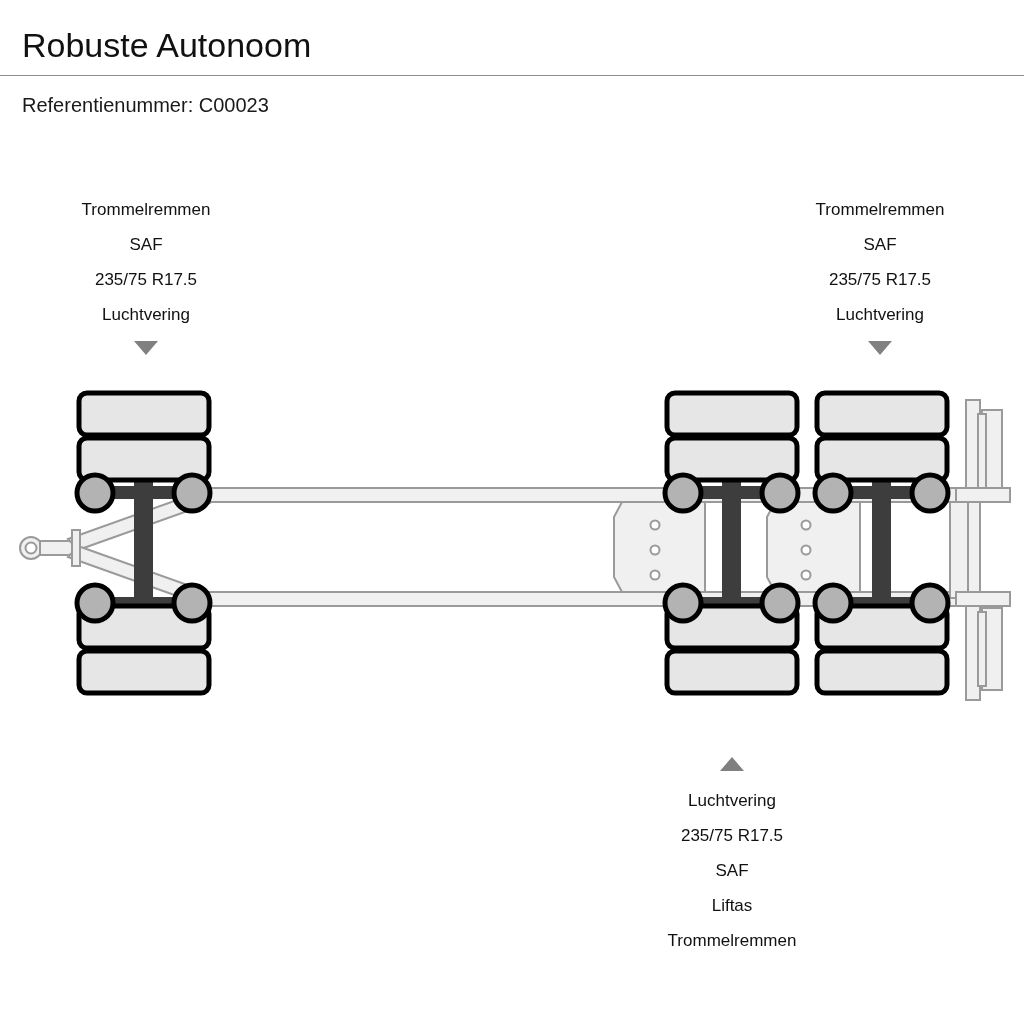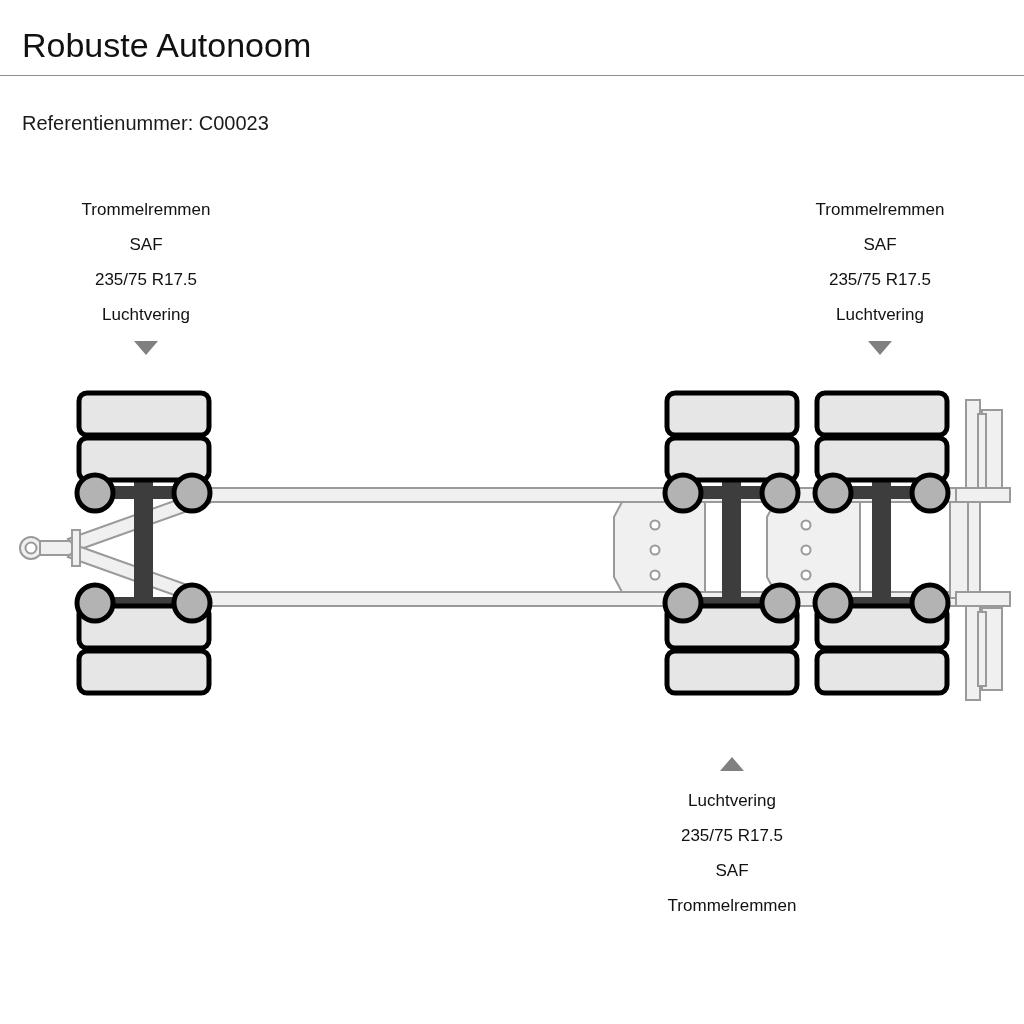--- a/index.html
+++ b/index.html
@@ -33,21 +33,21 @@
     position: absolute;
     left: 0;
     top: 75px;
     width: 1024px;
     height: 1px;
     background: #8c8c8c;
   }
   #reference-line {
     position: absolute;
     left: 22px;
-    top: 110px;
+    top: 92px;
     font-size: 20px;
     line-height: 26px;
     color: #1a1a1a;
     white-space: nowrap;
   }
 
   
   .anno {
     position: absolute;
     text-align: center;
@@ -116,20 +116,21 @@
   <div class="tri tri-down"></div>
 </div>
 
 <div id="tri-bottom-wrap">
   <div class="tri tri-up"></div>
 </div>
 <div class="anno" id="anno-bottom">
   <span class="line">Luchtvering</span>
   <span class="line">235/75 R17.5</span>
   <span class="line">SAF</span>
+  <span class="line">Liftas</span>
   <span class="line">Trommelremmen</span>
 </div>
 
 <div id="trailer-diagram">
 <svg width="1024" height="340" viewBox="0 0 1024 340" xmlns="http://www.w3.org/2000/svg">
 
   <g stroke="#9a9a9a" stroke-width="2" fill="#f0f0f0">
 
     <g>
       <circle cx="31" cy="168" r="11" fill="#f0f0f0" stroke="#9a9a9a" stroke-width="2"></circle>

